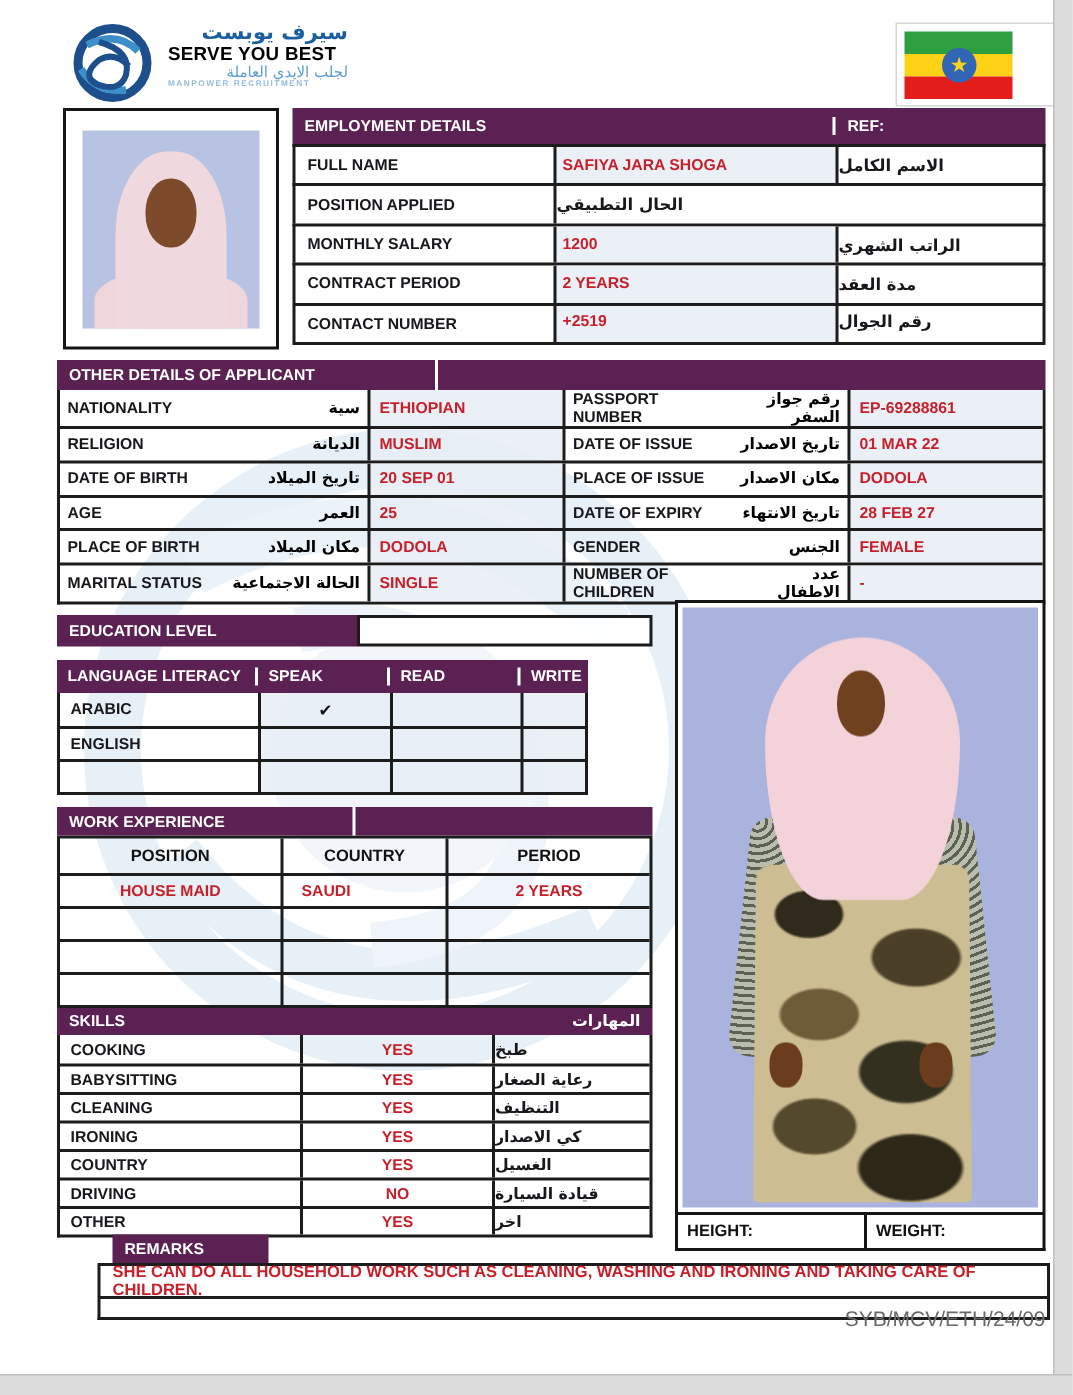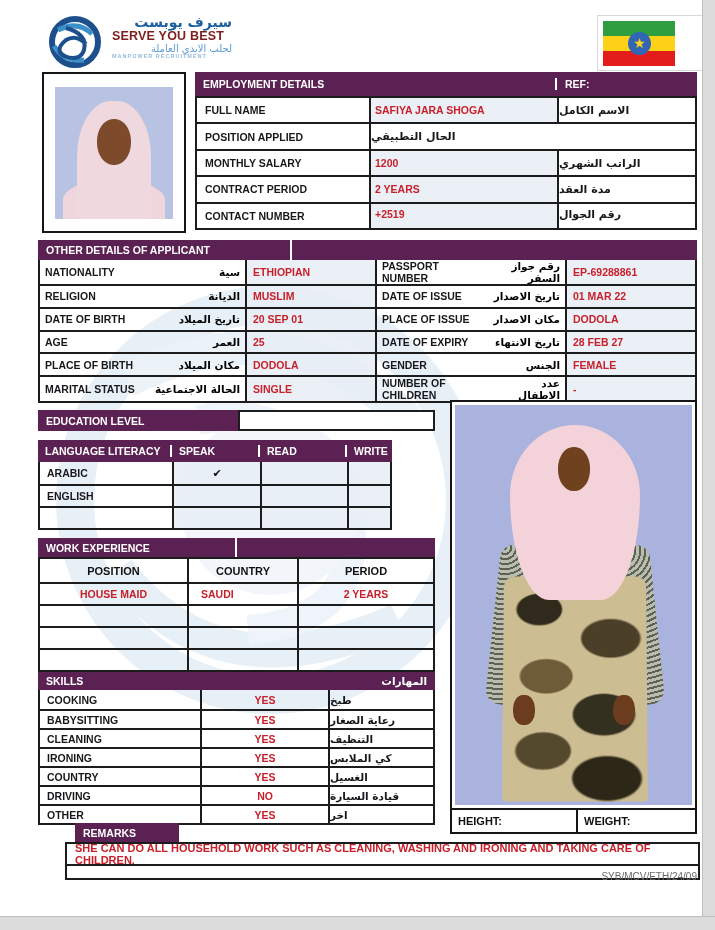--- a/index.html
+++ b/index.html
@@ -10,21 +10,21 @@
   .edge-bottom { position:absolute; left:0; bottom:0; width:100%; height:14px; background:#dcdcdc; border-top:1px solid #bfbfbf; }
   .ar { font-family:"DejaVu Sans", sans-serif; direction:rtl; }
 
   
   .watermark { position:absolute; left:48px; top:240px; opacity:.55; z-index:0; }
 
   
   .logo-globe { position:absolute; left:44px; top:16px; }
   .logo-text { position:absolute; left:112px; top:15px; width:120px; line-height:1.05; }
   .logo-ar { font-size:14px; font-weight:bold; color:#1c5f9f; }
-  .logo-en { font-size:12.5px; font-weight:bold; color:#7f1d1d; letter-spacing:.2px; }
+  .logo-en { font-size:12.5px; font-weight:bold; color:#000000; letter-spacing:.2px; }
   .logo-tag-ar { font-size:10px; color:#5d9dd6; margin-top:1px; }
   .logo-tag-en { font-size:5.5px; color:#93bcdd; letter-spacing:1px; font-weight:bold; }
   .flag-box { position:absolute; left:597px; top:15px; width:106px; height:56px; background:#fff; border:1px solid #d6d6d6; }
   .flag { position:absolute; left:5px; top:5px; width:72px; height:45px; display:flex; flex-direction:column; }
   .flag .s { flex:1; }
   .flag-emblem { position:absolute; left:25px; top:11px; width:23px; height:23px; border-radius:50%; background:#3166b5; color:#f8d41c; font-size:14px; line-height:23px; text-align:center; }
 
   
   .pbar { background:#5b2153; color:#fff; font-weight:bold; font-size:10.5px; display:flex; align-items:center; }
   .lbl { font-weight:bold; font-size:10.5px; color:#18181c; }
@@ -127,21 +127,21 @@
   .fb-handL { position:absolute; left:58px; top:290px; width:22px; height:30px; background:#6b3d1e; border-radius:45%; }
   .fb-handR { position:absolute; left:158px; top:290px; width:22px; height:30px; background:#6b3d1e; border-radius:45%; }
   .hw { position:absolute; left:450px; top:810px; width:247px; height:24px; display:flex; border:2px solid #161616; border-top:none; background:#fff; z-index:1; }
   .hw div { display:flex; align-items:center; padding-left:6px; font-weight:bold; font-size:11px; color:#111; }
   .hw .h { width:124px; } .hw .w { flex:1; border-left:2px solid #161616; }
 
   
   .remarks-tab { position:absolute; left:75px; top:823px; width:104px; height:19px; padding-left:8px; z-index:1; }
   .remarks-box { position:absolute; left:65px; top:842px; width:635px; height:24px; border:2px solid #1c1c1c; display:flex; align-items:center; padding-left:8px; font-size:11px; z-index:1; background:rgba(255,255,255,.7); }
   .remarks-sub { position:absolute; left:65px; top:866px; width:635px; height:14px; border:2px solid #1c1c1c; border-top:none; z-index:1; }
-  .footer-ref { position:absolute; left:0; top:871px; width:697px; text-align:right; font-size:10px; color:#6a6a6a; z-index:2; }
+  .footer-ref { position:absolute; left:0; top:871px; width:697px; text-align:right; font-size:14px; color:#6a6a6a; z-index:2; }
 </style>
 </head>
 <body>
 
 <div class="canvas">
 
   <svg class="watermark" width="440" height="540" viewBox="0 0 440 540">
     <circle cx="222" cy="260" r="195" fill="none" stroke="#d6e4f2" stroke-width="38"></circle>
     <path d="M 80 140 Q 240 60 360 180" fill="none" stroke="#dce8f4" stroke-width="34"></path>
     <path d="M 70 330 Q 170 460 350 380" fill="none" stroke="#d6e4f2" stroke-width="34"></path>
@@ -408,21 +408,21 @@
         <div class="c3 ar lbl">رعاية الصغار</div>
       </div>
       <div class="row">
         <div class="c1 lbl">CLEANING</div>
         <div class="c2 val">YES</div>
         <div class="c3 ar lbl">التنظيف</div>
       </div>
       <div class="row">
         <div class="c1 lbl">IRONING</div>
         <div class="c2 val">YES</div>
-        <div class="c3 ar lbl">كي الملابس</div>
+        <div class="c3 ar lbl">كي الاصدار</div>
       </div>
       <div class="row">
         <div class="c1 lbl">COUNTRY</div>
         <div class="c2 val">YES</div>
         <div class="c3 ar lbl">الغسيل</div>
       </div>
       <div class="row">
         <div class="c1 lbl">DRIVING</div>
         <div class="c2 val">NO</div>
         <div class="c3 ar lbl">قيادة السيارة</div>

